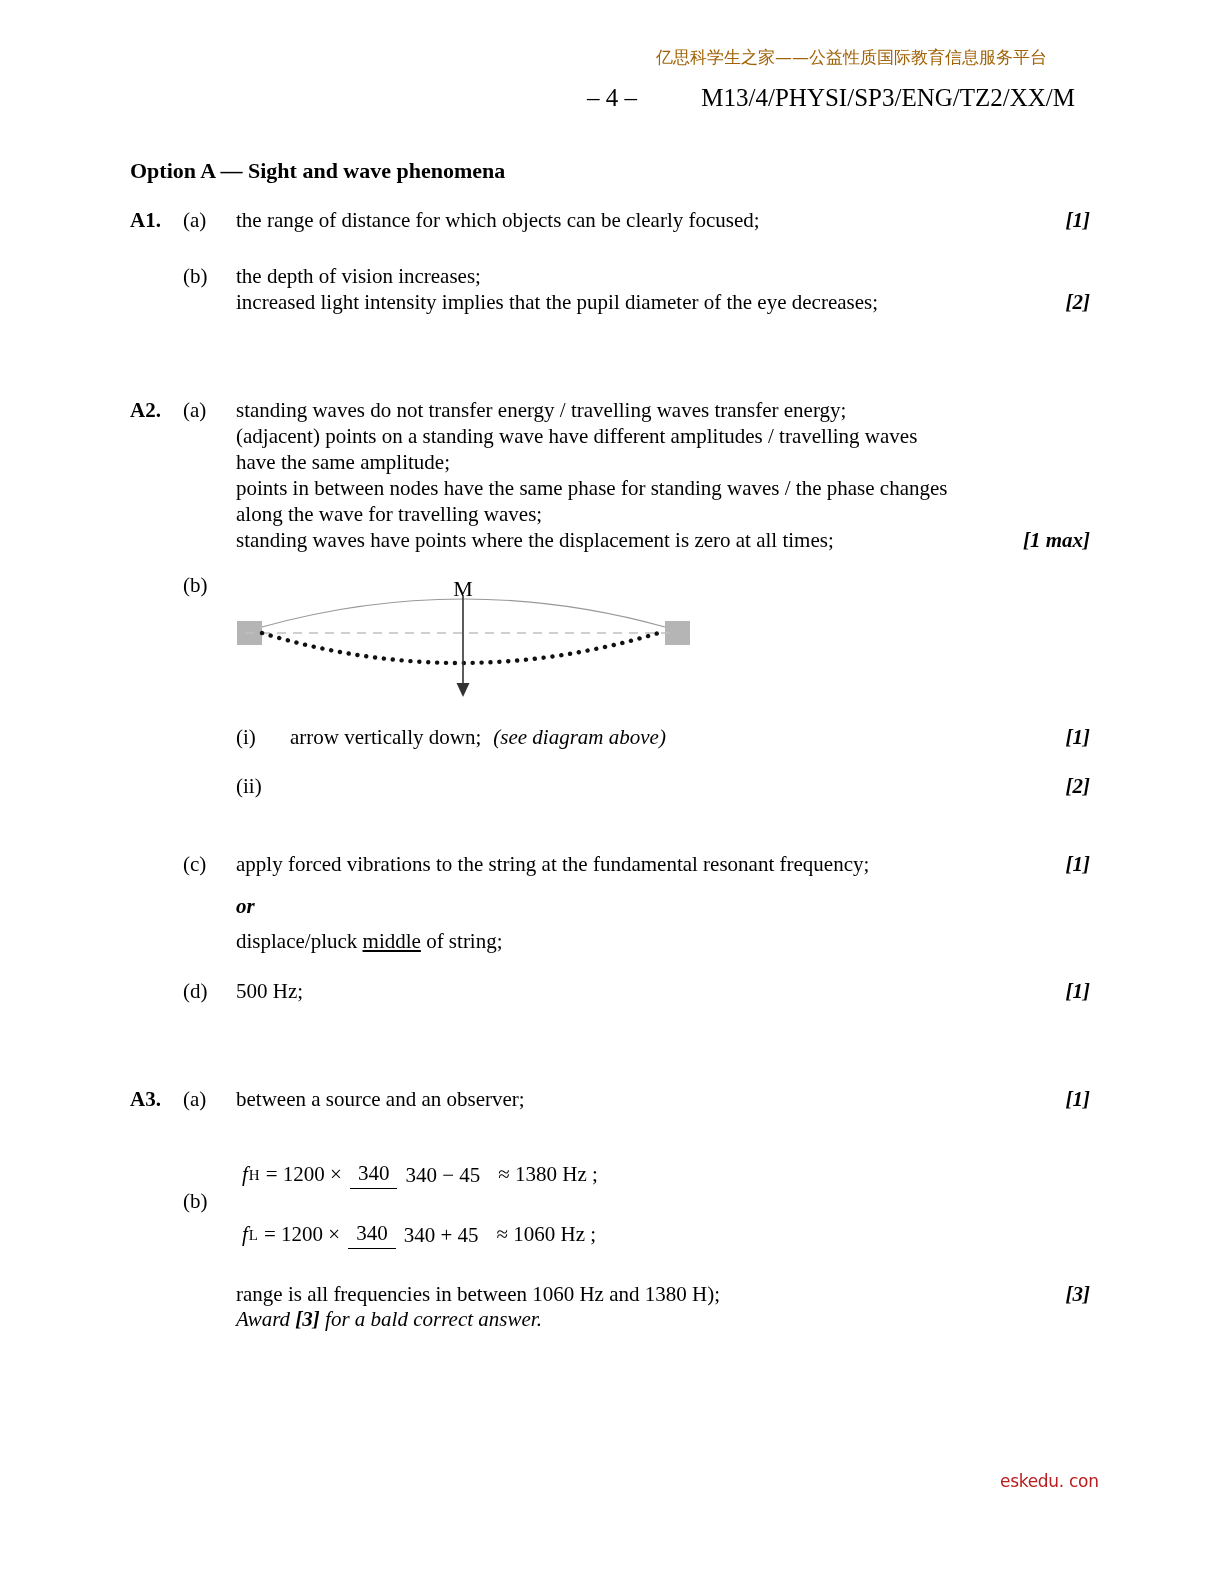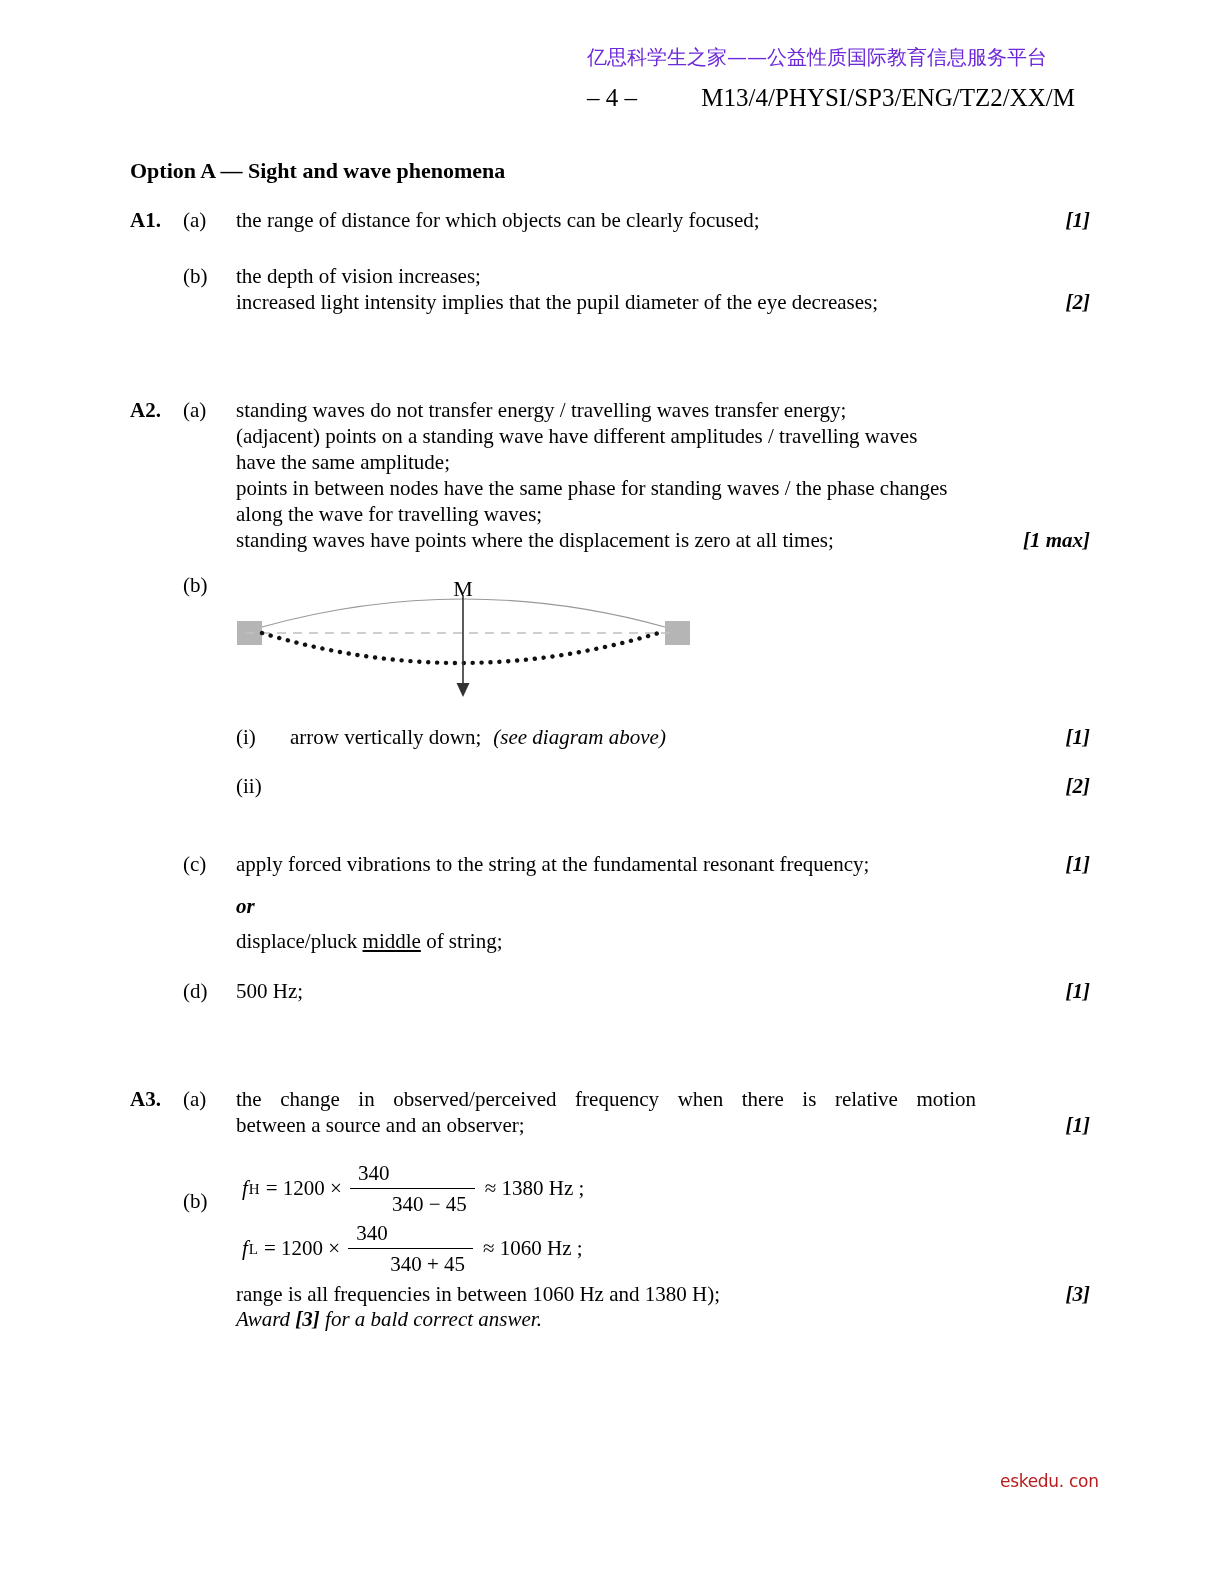--- a/index.html
+++ b/index.html
@@ -38,22 +38,22 @@
   .bolditalic{font-weight:bold;font-style:italic;}
   .underline{text-decoration:underline;}
   .justify-line{
     width:740px;
     text-align:justify;
     text-align-last:justify;
   }
   .heading{font-weight:bold;font-size:22px;line-height:26px;}
   .watermark-top{
     font-family:"DejaVu Sans", sans-serif;
-    font-size:20px;
-    color:#6d28d9;
+    font-size:17px;
+    color:#a16207;
     line-height:22px;
     white-space:nowrap;
   }
   .watermark-bottom{
     font-family:"DejaVu Sans", sans-serif;
     font-size:17px;
     color:#b91c1c;
     letter-spacing:-0.3px;
     white-space:nowrap;
   }
@@ -64,35 +64,34 @@
     display:flex;
     align-items:center;
     font-size:21px;
     white-space:nowrap;
   }
   .eq .fvar{font-style:italic;padding-right:1px;}
   .eq sub{font-style:normal;font-size:15px;line-height:0;vertical-align:-5px;}
   .eq .mid{padding:0 4px 0 6px;}
   .frac{
     display:inline-flex;
-    flex-direction:column;
-    text-align:left;
+    flex-direction:row;
+    text-align:right;
     margin:0 4px;
   }
   .frac .num{
     display:block;
     padding:0 8px 2px 8px;
     line-height:26px;
     border-bottom:1.6px solid #000;
   }
   .frac .den{
     display:block;
     padding:2px 8px 0 8px;
     line-height:26px;
-    margin-left:34px;
   }
   .eq .rhs{padding-left:6px;}
 </style>
 </head>
 <body>
 
 <div class="page">
 
   <div class="abs watermark-top" style="top:46px;right:177px;">亿思科学生之家——公益性质国际教育信息服务平台</div>
   <div class="abs pageline" style="top:84px;left:587px;">– 4 –</div>
@@ -191,21 +190,20 @@
     <div class="qcol"></div>
     <div class="pcol">(d)</div>
     <div class="text">500 Hz;</div>
     <div class="mark">[1]</div>
   </div>
 
   <div class="row" style="top:1086px;">
     <div class="qcol">A3.</div>
     <div class="pcol">(a)</div>
     <div class="text">
-      <div class="justify-line">the change in observed/perceived frequency when there is relative motion</div>
       <div>between a source and an observer;</div>
     </div>
     <div class="mark">[1]</div>
   </div>
 
   <div class="abs" style="top:1188px;left:183px;line-height:26px;">(b)</div>
 
   <div class="eq" style="top:1160px;left:242px;">
     <span class="fvar">f</span>
       <sub>H</sub>

